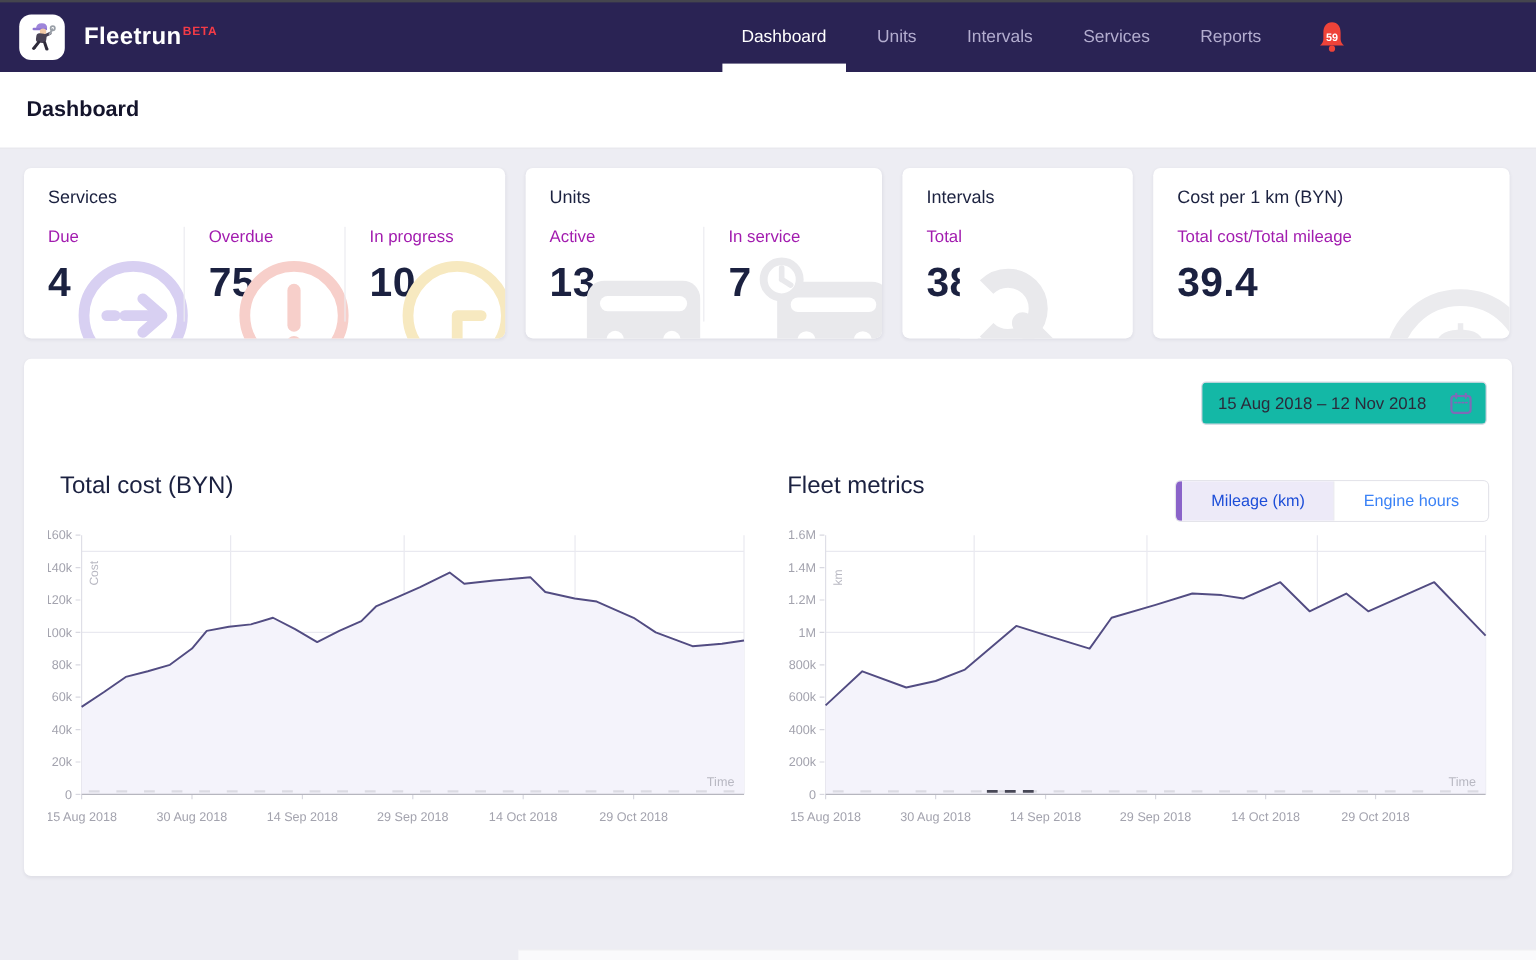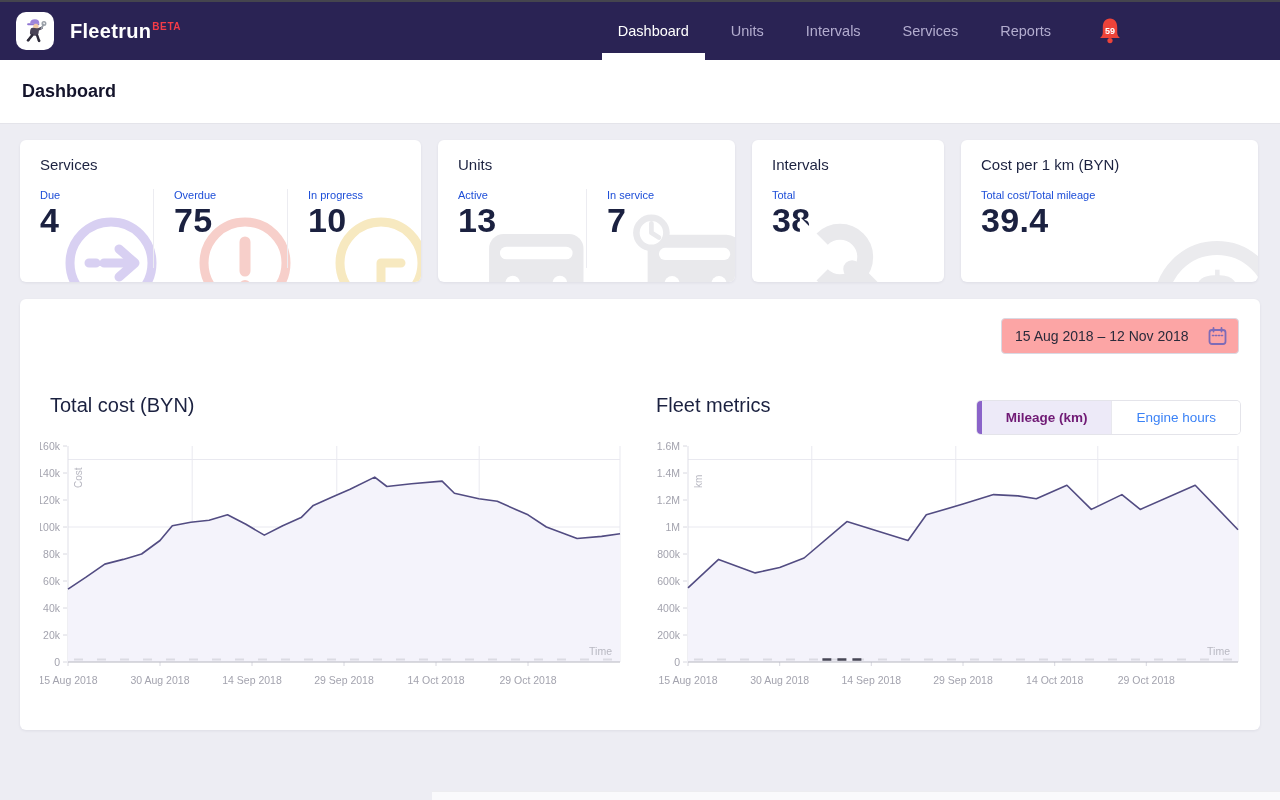--- a/index.html
+++ b/index.html
@@ -24,43 +24,43 @@
 
   
   .content { padding:16px 20px 0; }
   .cards-row { display:flex; gap:17px; height:142px; }
   .card { background:#fff; border-radius:6px; box-shadow:0 1px 3px rgba(25,25,60,.07); padding:16px 0 0 20px; position:relative; overflow:hidden; }
   .card-services { width:401px; } .card-units { width:297px; } .card-intervals { width:192px; } .card-cost { width:297px; }
   .card-title { font-size:15px; color:#1c2240; margin-bottom:16px; }
   .metrics { display:flex; align-items:stretch; height:calc(100% - 47px); }
   .metric { flex:1; position:relative; }
   .metric + .metric { border-left:1px solid #ececf1; padding-left:20px; }
-  .metric-label { font-size:11px; color:#1d4ed8; margin-bottom:0; }
+  .metric-label { font-size:14px; color:#a21caf; margin-bottom:12px; }
   .metric-value { font-size:34px; font-weight:600; color:#1b2140; letter-spacing:.3px; }
   .m-icon { position:absolute; pointer-events:none; }
   .i-due   { width:100px; height:100px; right:-8px;  top:24px; }
   .i-over  { width:100px; height:100px; right:-8px;  top:24px; }
   .i-prog  { width:100px; height:100px; right:-10px; top:24px; }
   .i-car   { width:118px; height:96px;  right:-12px; top:26px; }
   .i-carck { width:122px; height:100px; right:-14px; top:22px; }
   .i-wrench{ width:140px; height:140px; right:6px;   top:26px; }
   .i-dollar{ width:150px; height:150px; right:-34px; top:40px; }
 
   
   .panel { margin-top:17px; background:#fff; border-radius:6px; box-shadow:0 1px 3px rgba(25,25,60,.07); height:431px; position:relative; padding:20px 20px 0; }
-  .date-field { position:absolute; top:19px; right:21px; width:238px; height:36px; background:#fca5a5; border:1px solid #d9d9e3; border-radius:4px; display:flex; align-items:center; justify-content:space-between; padding:0 11px 0 13px; font-size:14px; color:#2b2b3b; cursor:pointer; }
+  .date-field { position:absolute; top:19px; right:21px; width:238px; height:36px; background:#14b8a6; border:1px solid #d9d9e3; border-radius:4px; display:flex; align-items:center; justify-content:space-between; padding:0 11px 0 13px; font-size:14px; color:#2b2b3b; cursor:pointer; }
   .charts-row { display:flex; justify-content:space-between; margin-top:75px; }
   .chart-block { position:relative; }
   .chart-left { width:590px; } .chart-right { width:600px; }
   .chart-head { height:44px; position:relative; }
   .chart-title { font-size:20px; font-weight:400; color:#1b2140; margin-left:10px; }
   .chart-right .chart-title { margin-left:16px; }
   .toggle { position:absolute; right:0; top:7px; display:flex; height:33px; border-radius:4px; overflow:hidden; box-shadow:0 0 0 1px #e4e4ea; }
   .toggle-seg { display:flex; align-items:center; padding:0 24px; font-size:13.5px; cursor:pointer; }
-  .toggle-seg.active { background:#edeaf8; color:#701a75; font-weight:bold; position:relative; padding-left:29px; }
+  .toggle-seg.active { background:#edeaf8; color:#1d4ed8; font-weight:normal; position:relative; padding-left:29px; }
   .toggle-seg.active::before { content:""; position:absolute; left:0; top:0; bottom:0; width:5px; background:#8a63c9; }
   .toggle-seg.inactive { background:#fff; color:#3b82f6; border-left:1px solid #e8e8ee; }
   .chart-svg svg text { font-family:"Liberation Sans", sans-serif; }
 
   .hscroll { position:absolute; left:432px; right:0; bottom:0; height:9px; background:#fafafc; border-top:1px solid #ededf0; }
 </style>
 </head>
 <body>
 
 <div class="navbar">

